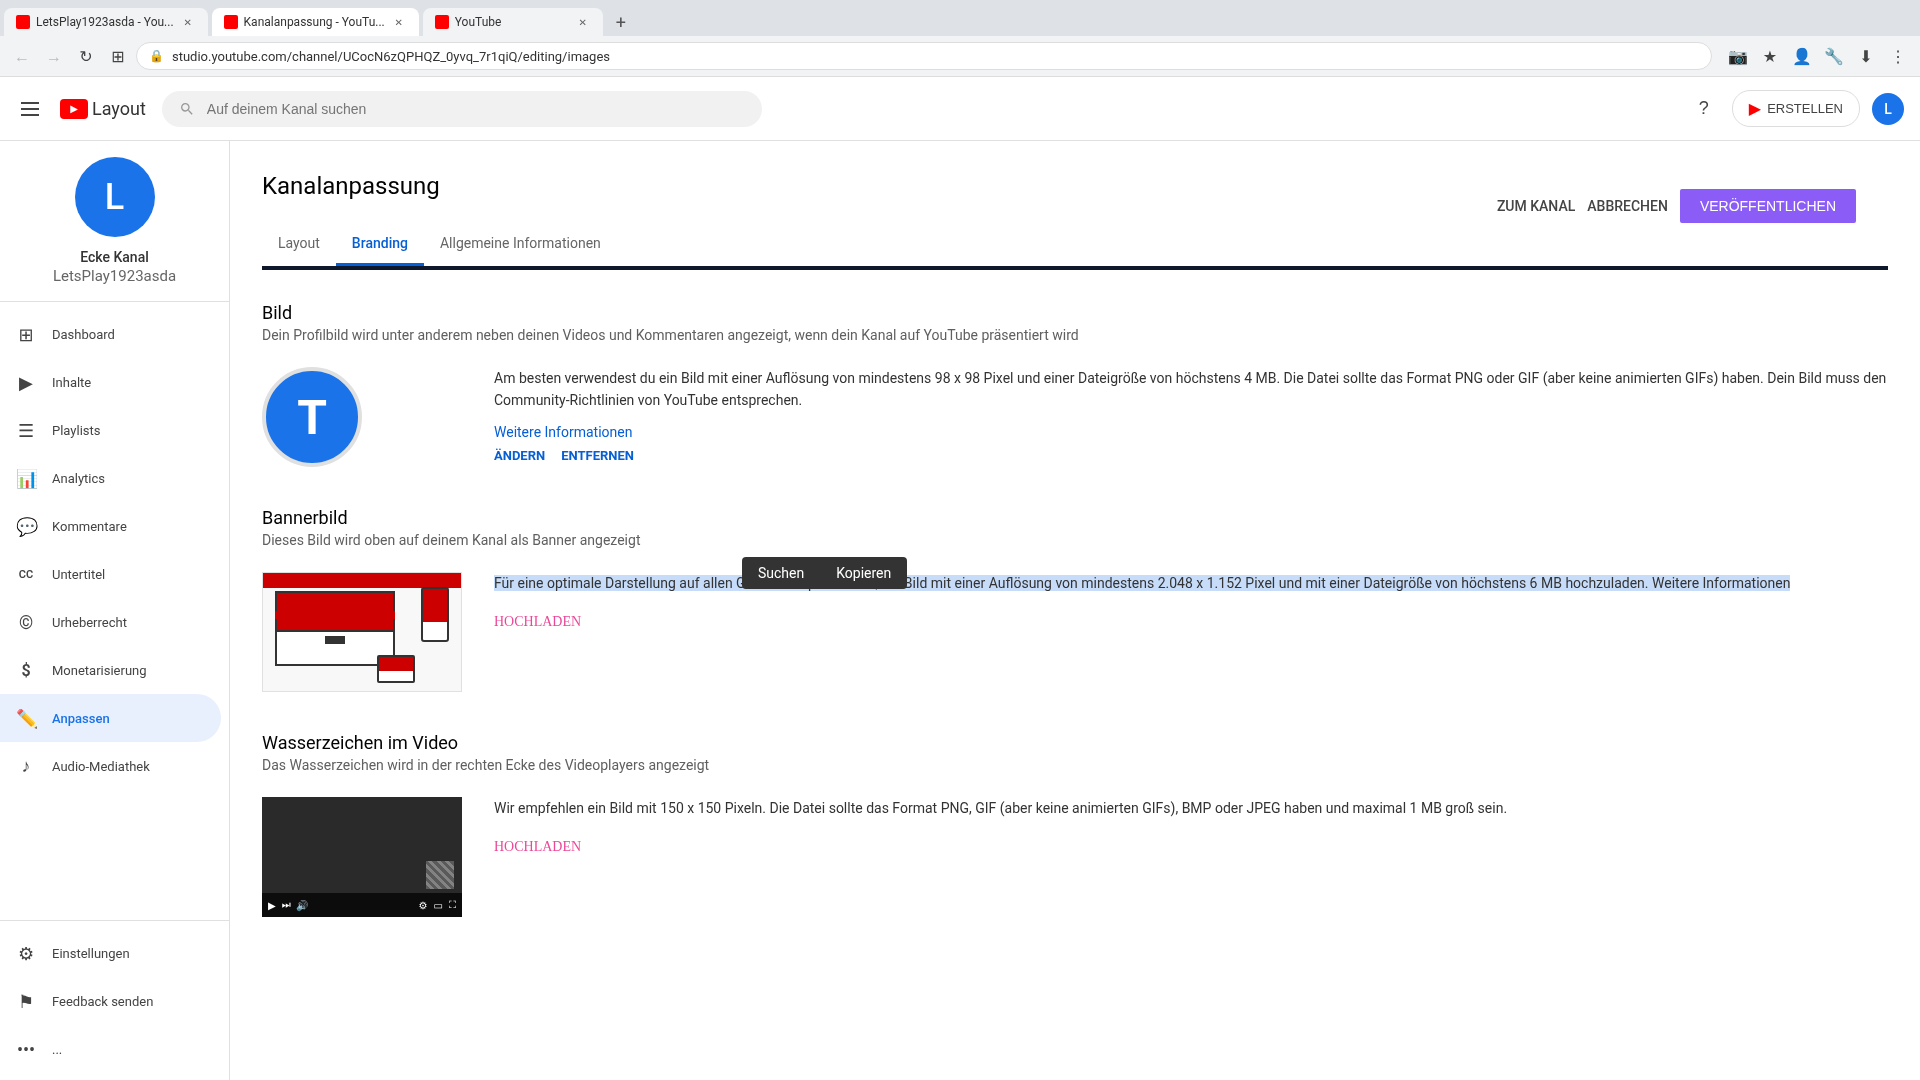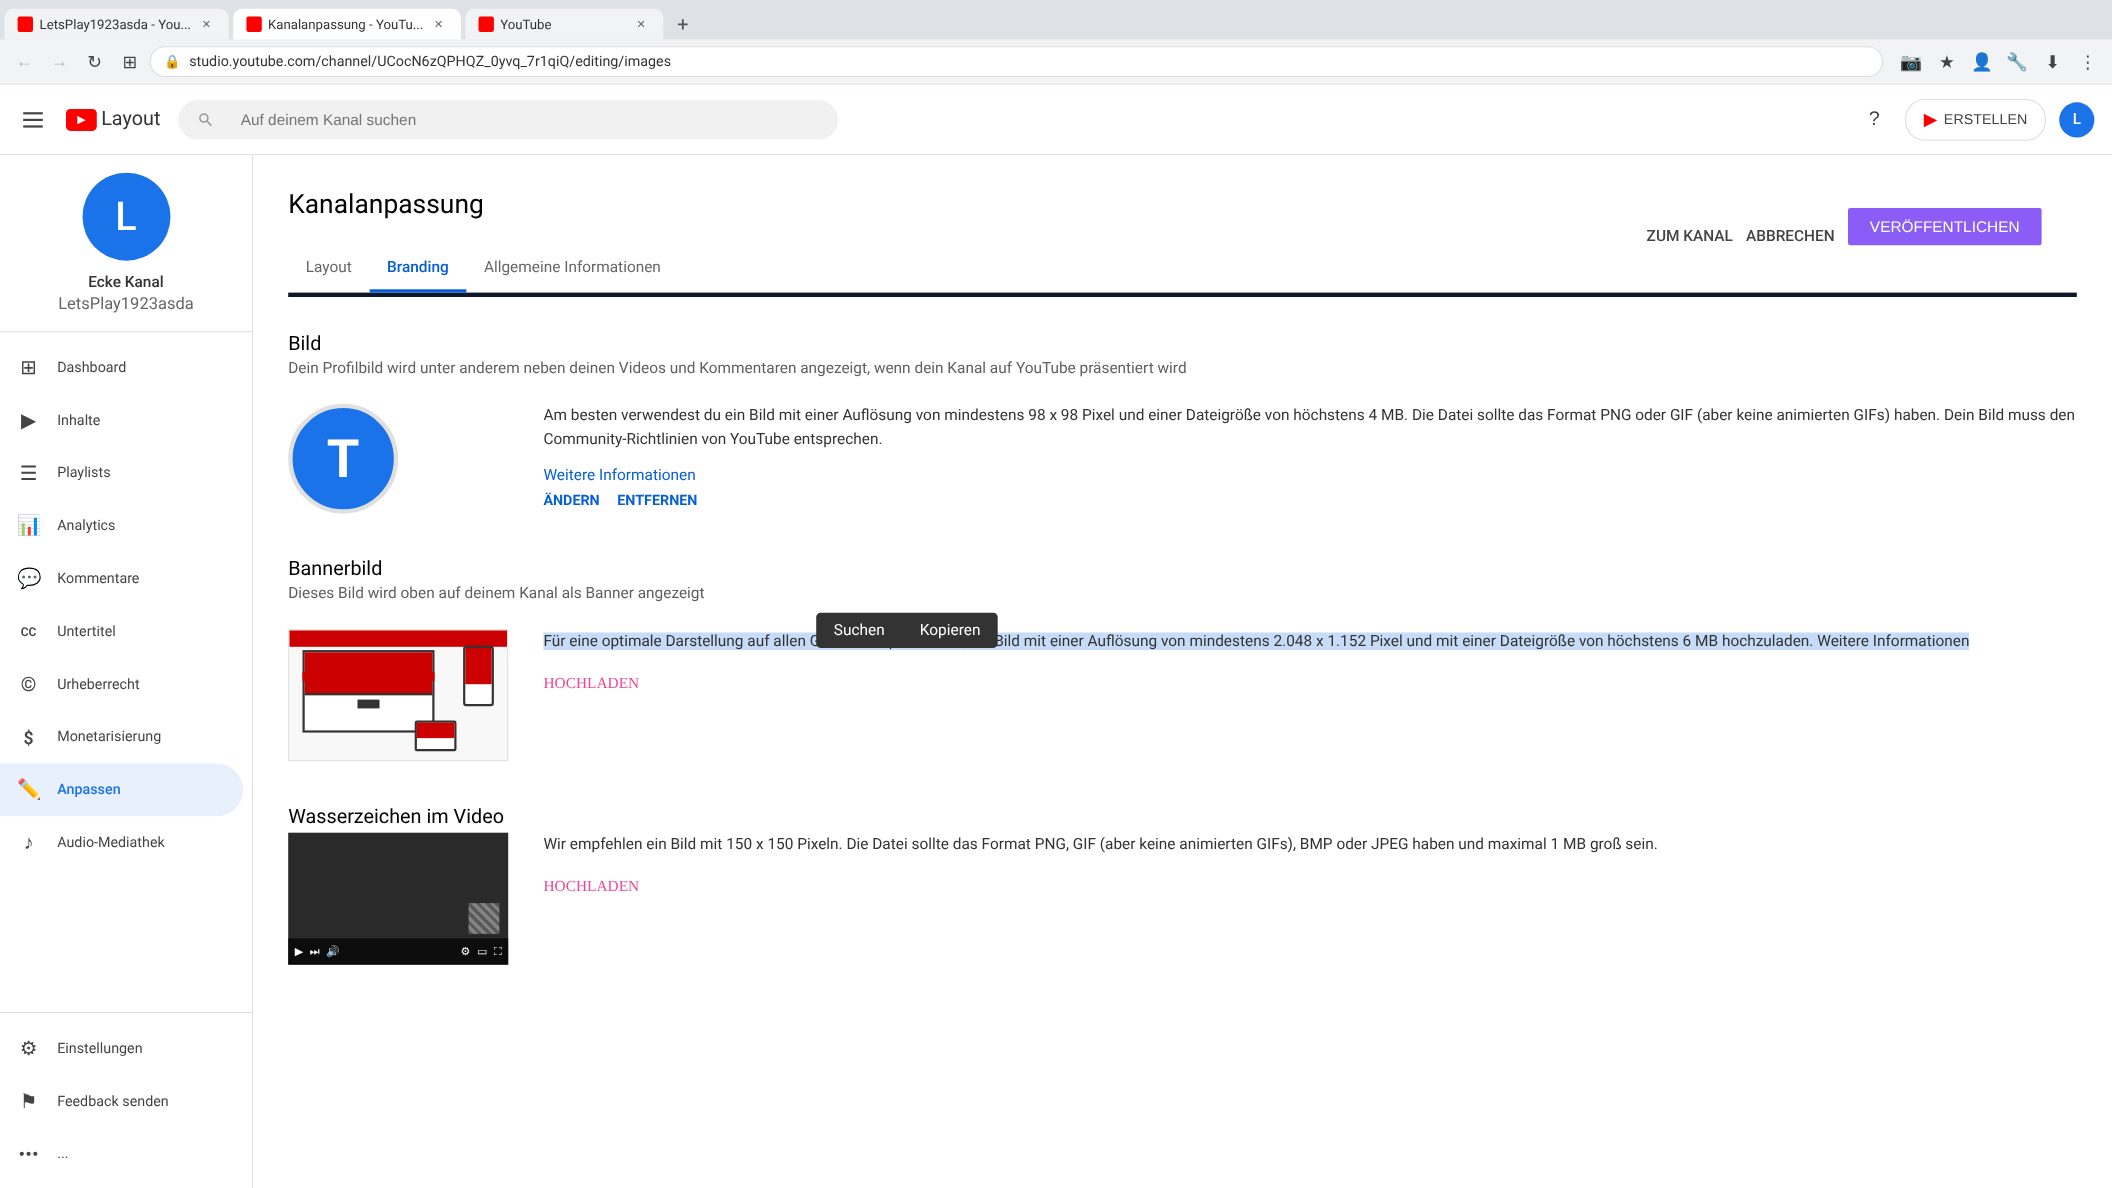--- a/index.html
+++ b/index.html
@@ -39,37 +39,37 @@
     .sidebar-nav { flex: 1; }
     .sidebar-item { display: flex; align-items: center; padding: 0 16px; height: 48px; cursor: pointer; gap: 16px; color: #444; border-radius: 0 24px 24px 0; margin-right: 8px; text-decoration: none; }
     .sidebar-item.active { background: #e8f0fe; color: #1a73e8; font-weight: 500; }
     .sidebar-item.active .sidebar-icon { color: #1a73e8; }
     .sidebar-icon { font-size: 18px; width: 20px; text-align: center; }
     .sidebar-label { font-size: 13px; }
     .sidebar-bottom { padding: 8px 0; border-top: 1px solid #e0e0e0; margin-top: auto; }
 
     
     .topbar { height: 64px; background: #fff; border-bottom: 1px solid #e0e0e0; display: flex; align-items: center; padding: 0 16px; gap: 16px; flex-shrink: 0; }
-    .search-box { flex: 1; max-width: 600px; height: 36px; background: #f1f1f1; border-radius: 18px; display: flex; align-items: center; padding: 0 16px; gap: 24px; border: 1px solid transparent; }
+    .search-box { flex: 1; max-width: 600px; height: 36px; background: #f1f1f1; border-radius: 18px; display: flex; align-items: center; padding: 0 16px; gap: 12px; border: 1px solid transparent; }
     .search-input { flex: 1; border: none; background: transparent; outline: none; font-size: 14px; color: #333; }
     .topbar-right { margin-left: auto; display: flex; align-items: center; gap: 12px; }
     .help-btn { width: 32px; height: 32px; border-radius: 50%; border: none; background: transparent; cursor: pointer; display: flex; align-items: center; justify-content: center; color: #444; font-size: 18px; }
     .create-btn { display: flex; align-items: center; gap: 6px; padding: 8px 16px; border: 1px solid #ddd; border-radius: 18px; cursor: pointer; font-size: 13px; font-weight: 500; color: #444; background: #fff; }
     .create-btn-icon { color: #ff0000; font-size: 16px; }
     .user-avatar { width: 32px; height: 32px; border-radius: 50%; background: #1a73e8; display: flex; align-items: center; justify-content: center; color: white; font-weight: 500; font-size: 14px; cursor: pointer; }
 
     
     .main-content { flex: 1; overflow-y: auto; background: #fff; }
     .content-header { padding: 24px 32px 0 32px; }
     .page-title { font-size: 24px; font-weight: 400; color: #030303; margin-bottom: 16px; }
     .tabs { display: flex; border-bottom: 4px solid #0f172a; gap: 0; }
     .tab-item { padding: 12px 16px; cursor: pointer; font-size: 14px; color: #666; border-bottom: 3px solid transparent; }
     .tab-item.active { color: #065fd4; border-bottom-color: #065fd4; font-weight: 500; }
 
-    .content-actions { display: flex; align-items: flex-end; gap: 12px; float: right; padding: 24px 32px 0 0; }
+    .content-actions { display: flex; align-items: center; gap: 12px; float: right; padding: 24px 32px 0 0; }
     .action-link { font-size: 14px; color: #444; cursor: pointer; text-decoration: none; font-weight: 500; }
     .publish-btn { padding: 9px 20px; background: #8b5cf6; color: white; border: none; border-radius: 2px; font-size: 14px; font-weight: 500; cursor: pointer; }
 
     .content-body { padding: 32px; clear: both; }
     .section { margin-bottom: 40px; }
     .section-title { font-size: 18px; font-weight: 400; color: #030303; margin-bottom: 4px; }
     .section-desc { font-size: 14px; color: #606060; margin-bottom: 24px; }
 
     .branding-row { display: flex; gap: 32px; align-items: flex-start; }
     .branding-preview { width: 200px; flex-shrink: 0; }
@@ -301,20 +301,21 @@
               </p>
               <div style="margin-top:12px;">
                 <a class="upload-link">HOCHLADEN</a>
               </div>
             </div>
           </div>
         </div>
 
         <div class="section">
           <h2 class="section-title">Wasserzeichen im Video</h2>
+          <p class="section-desc">Das Wasserzeichen wird in der rechten Ecke des Videoplayers angezeigt</p>
           <div class="branding-row">
             <div class="branding-preview">
               <div style="width:200px; height:120px; background:#2a2a2a; position:relative;">
 
                 <div style="position:absolute; bottom:28px; right:8px; width:28px; height:28px; background:repeating-linear-gradient(45deg, #666, #666 3px, #999 3px, #999 6px); opacity:0.8;"></div>
 
                 <div style="position:absolute; bottom:0; left:0; right:0; height:24px; background:rgba(0,0,0,0.7); display:flex; align-items:center; padding:0 6px; gap:6px;">
                   <span style="color:white; font-size:10px;">▶</span>
                   <span style="color:white; font-size:10px;">⏭</span>
                   <span style="color:white; font-size:10px;">🔊</span>

